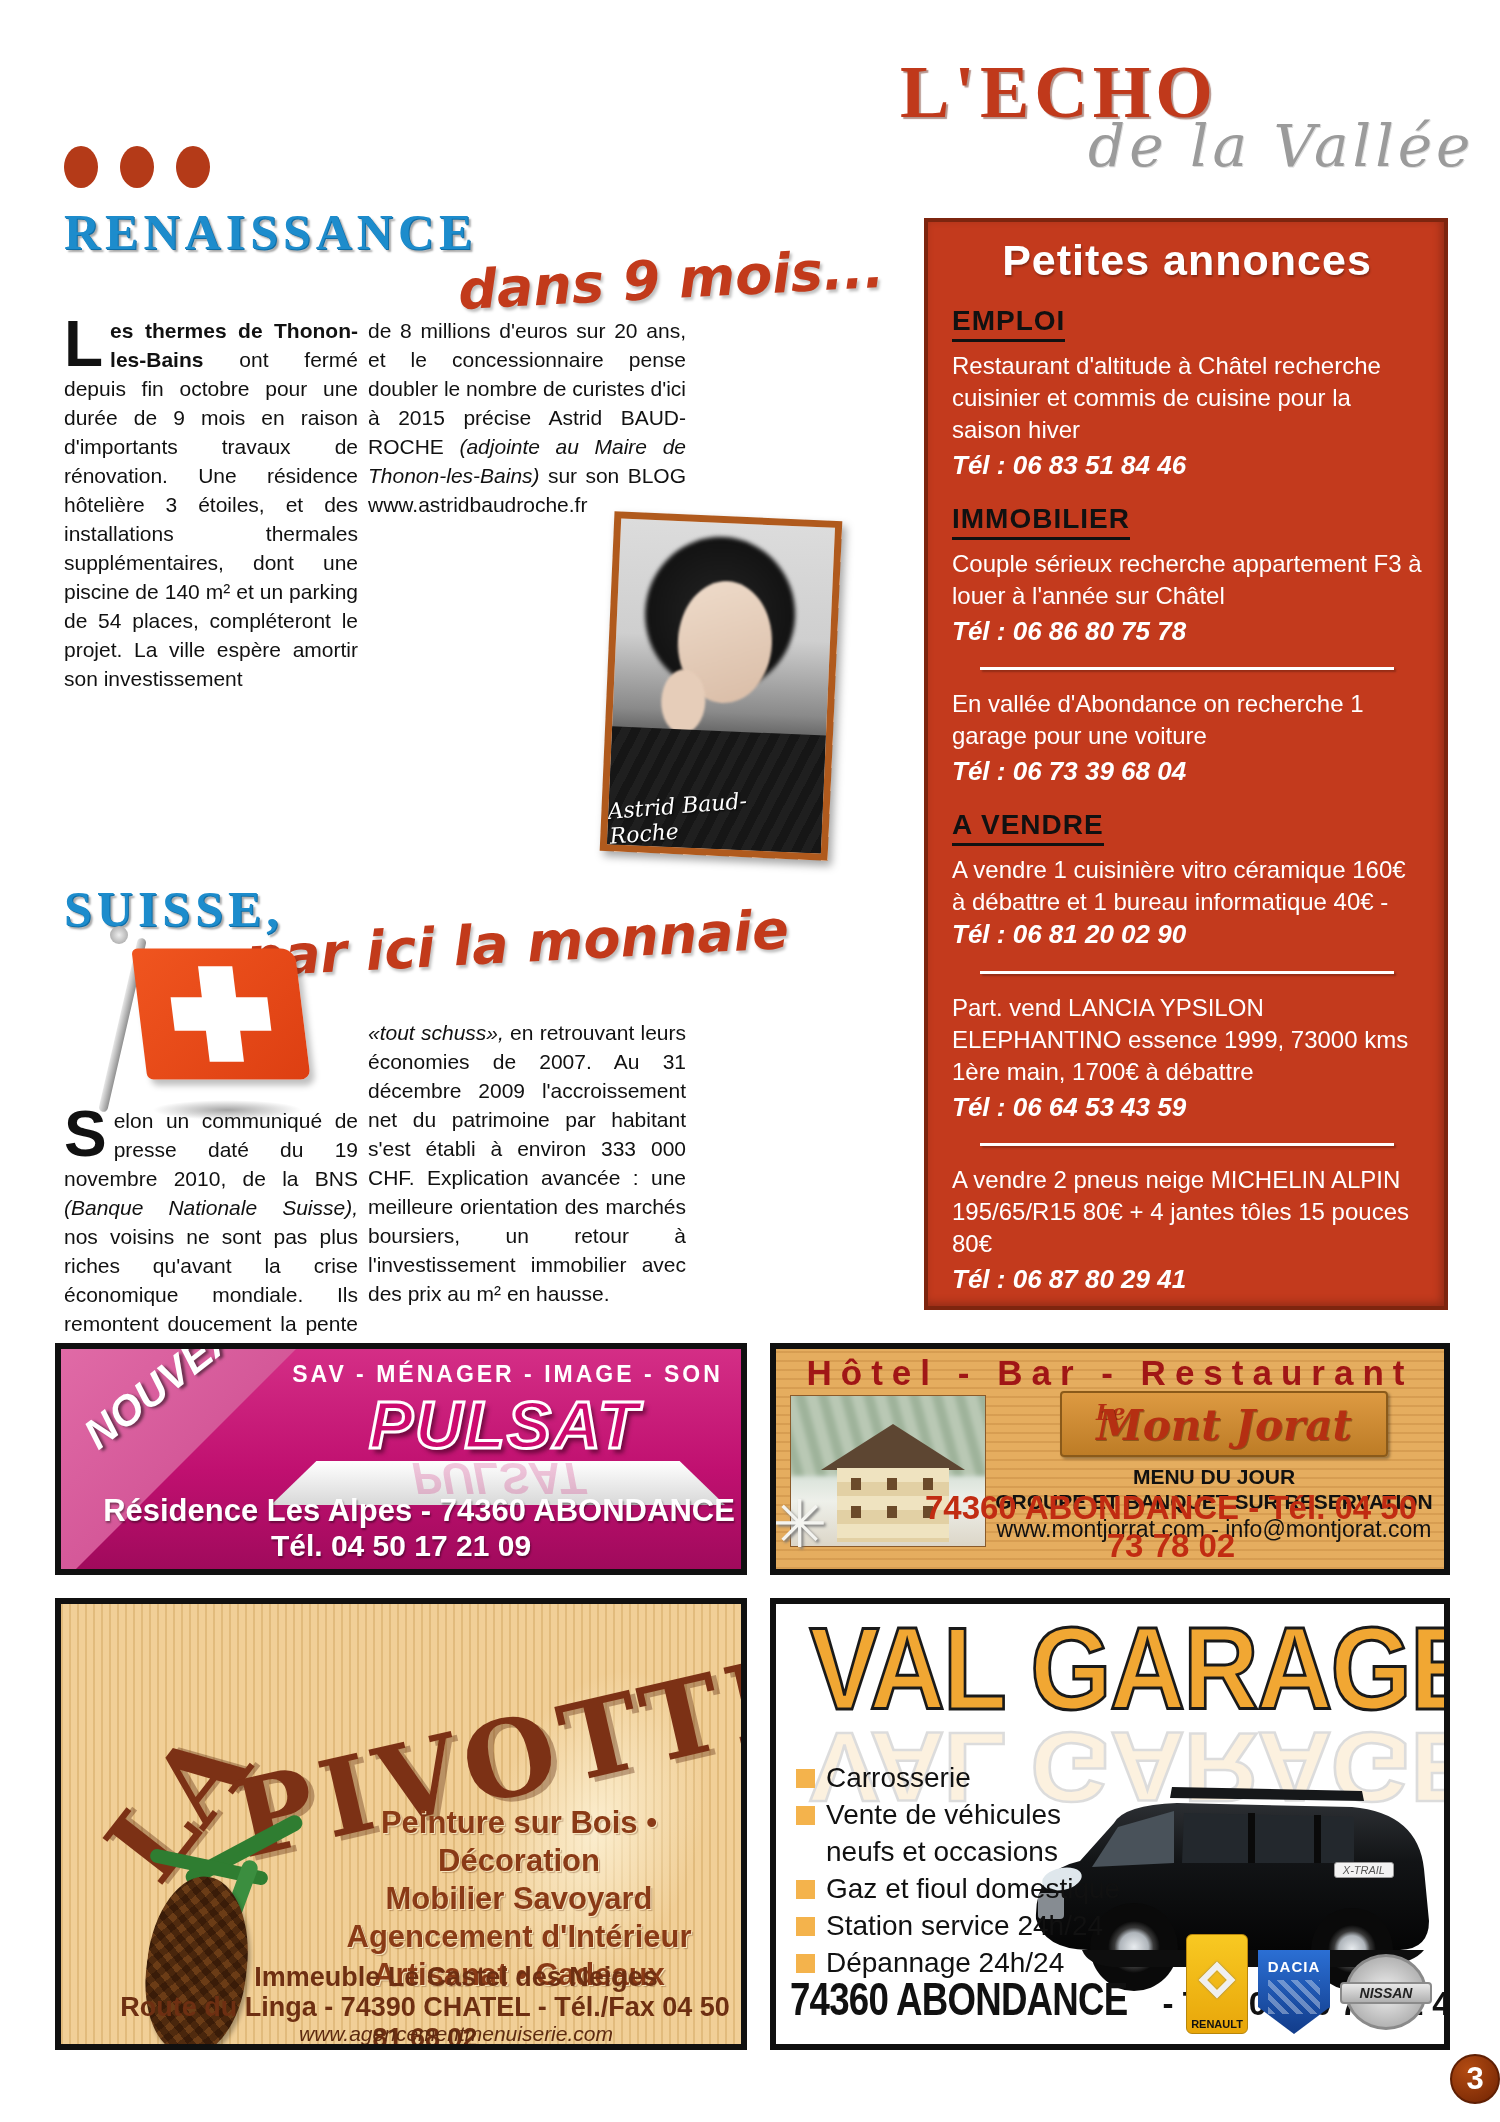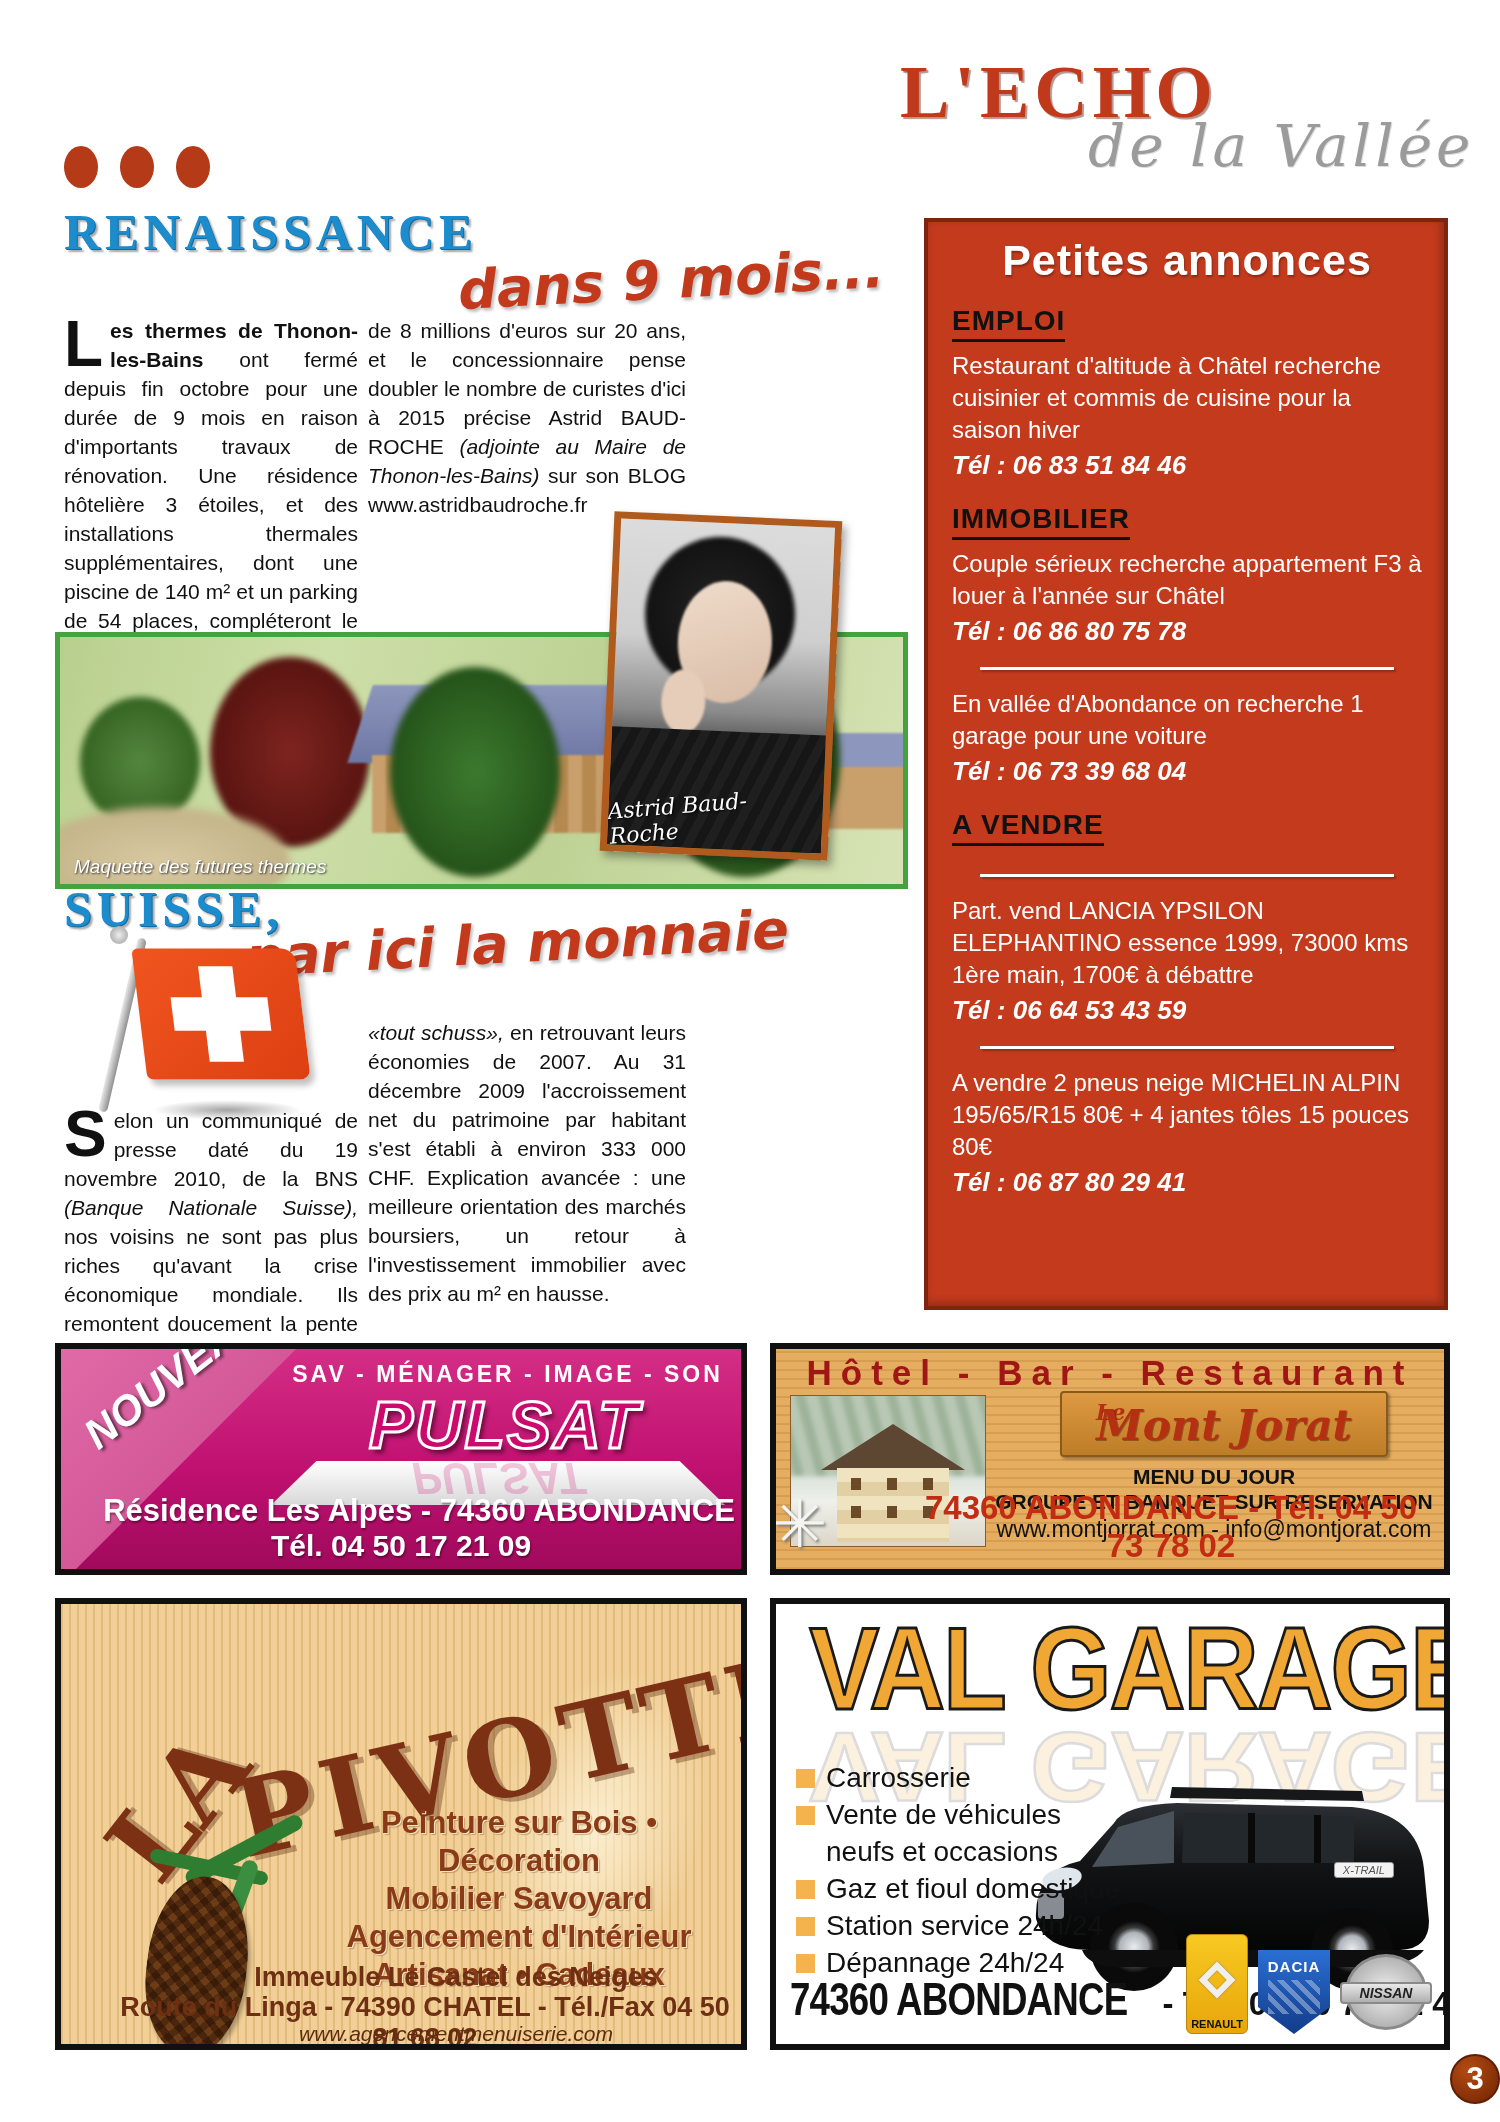--- a/index.html
+++ b/index.html
@@ -266,33 +266,20 @@
     <span></span>
   </div>
 
   <div class="stamp h-renaissance">RENAISSANCE</div>
   <div class="hand sub-renaissance">dans 9 mois...</div>
 
   <p class="col c-a1-1"><span class="dropcap">L</span><span class="b">es thermes de Thonon-les-Bains</span><span> ont fermé depuis fin octobre pour une durée de 9 mois en raison d'importants travaux de rénovation. Une résidence hôtelière 3 étoiles, et des installations thermales supplémentaires, dont une piscine de 140 m² et un parking de 54 places, compléteront le projet. La ville espère amortir son investissement</span></p>
 
   <p class="col c-a1-2"><span>de 8 millions d'euros sur 20 ans, et le concessionnaire pense doubler le nombre de curistes d'ici à 2015 précise Astrid BAUD-ROCHE </span><span class="i">(adjointe au Maire de Thonon-les-Bains)</span><span> sur son BLOG www.astridbaudroche.fr</span></p>
 
-  <div class="photo-box">
-    <div class="scene">
-      <div class="blob tree-g3"></div>
-      <div class="blob tree-red"></div>
-      <div class="roof"></div>
-      <div class="walls"></div>
-      <div class="wing"></div>
-      <div class="blob tree-g1"></div>
-      <div class="blob tree-g2"></div>
-      <div class="path"></div>
-    </div>
-    <div class="photo-caption">Maquette des futures thermes</div>
-  </div>
 
   <div class="portrait">
     <div class="hair"></div>
     <div class="face"></div>
     <div class="hand-chin"></div>
     <div class="sweater"></div>
     <div class="portrait-caption">Astrid Baud-Roche</div>
   </div>
 
   <div class="stamp h-suisse">SUISSE,</div>
@@ -319,20 +306,21 @@
 
     <div>
       <div class="sec-h">IMMOBILIER</div>
       <div class="ad-item"><span>Couple sérieux recherche appartement F3 à louer à l'année sur Châtel</span><span class="ad-tel">Tél : 06 86 80 75 78</span></div>
       <div class="divider"></div>
       <div class="ad-item"><span>En vallée d'Abondance on recherche 1 garage pour une voiture</span><span class="ad-tel">Tél : 06 73 39 68 04</span></div>
     </div>
 
     <div>
       <div class="sec-h">A VENDRE</div>
+      <div class="ad-item"><span>A vendre 1 cuisinière vitro céramique 160€ à débattre et 1 bureau informatique 40€ - </span><span class="ad-tel inline">Tél : 06 81 20 02 90</span></div>
       <div class="divider"></div>
       <div class="ad-item"><span>Part. vend LANCIA YPSILON ELEPHANTINO essence 1999, 73000 kms 1ère main, 1700€ à débattre</span><span class="ad-tel">Tél : 06 64 53 43 59</span></div>
       <div class="divider"></div>
       <div class="ad-item"><span>A vendre 2 pneus neige MICHELIN ALPIN 195/65/R15 80€ + 4 jantes tôles 15 pouces 80€</span><span class="ad-tel">Tél : 06 87 80 29 41</span></div>
     </div>
   </div>
 
   <div class="ad pulsat">
     <div class="ribbon"></div>
     <div class="ribbon-text">NOUVEAU</div>

